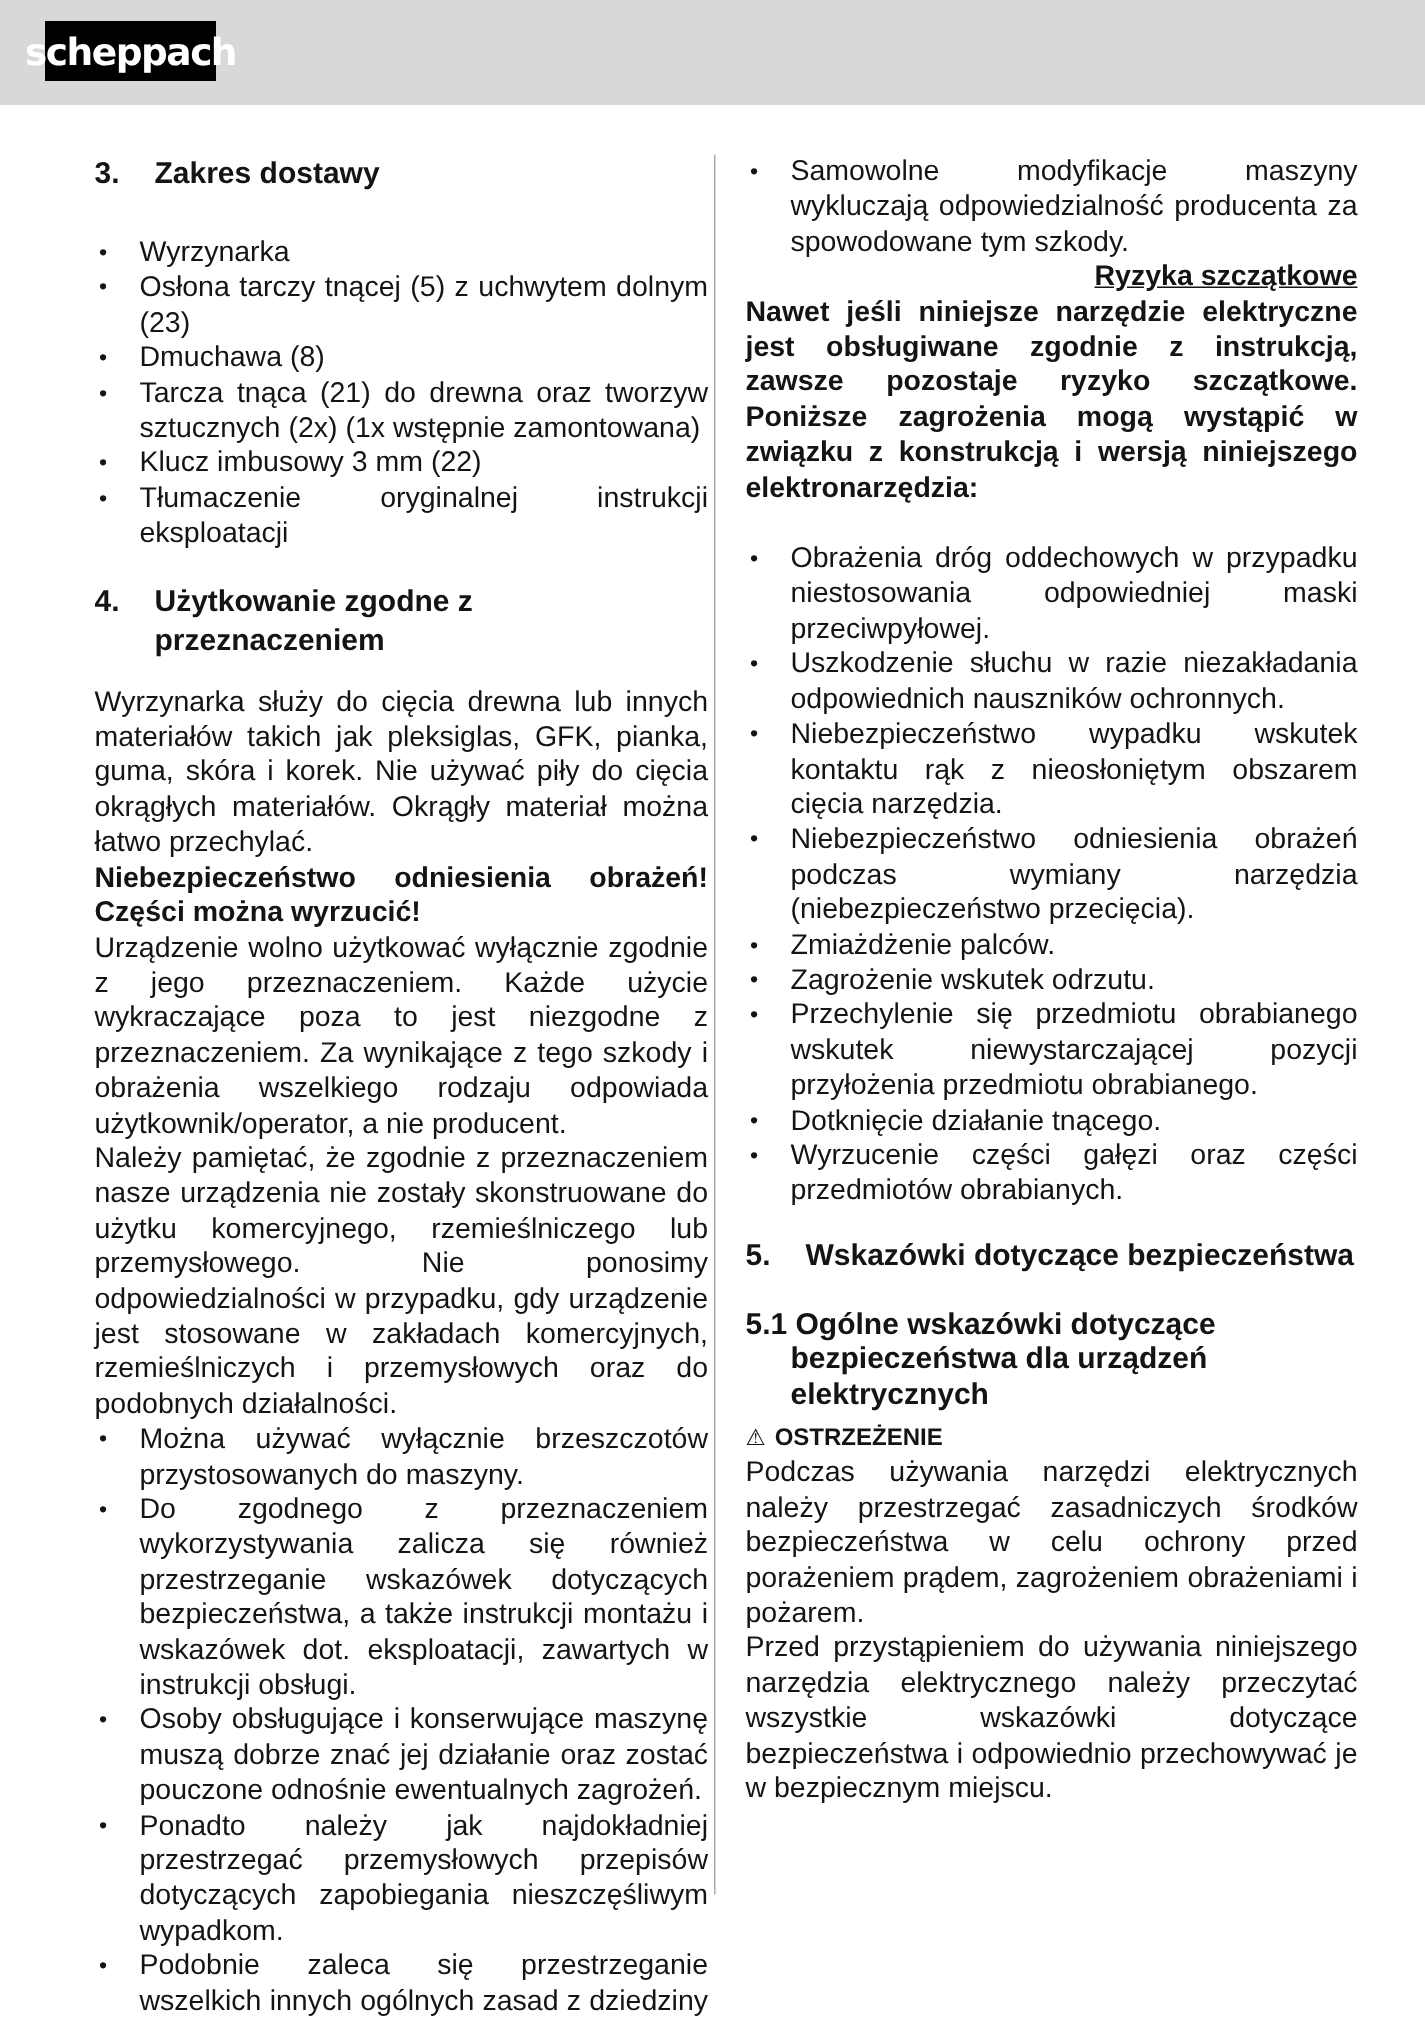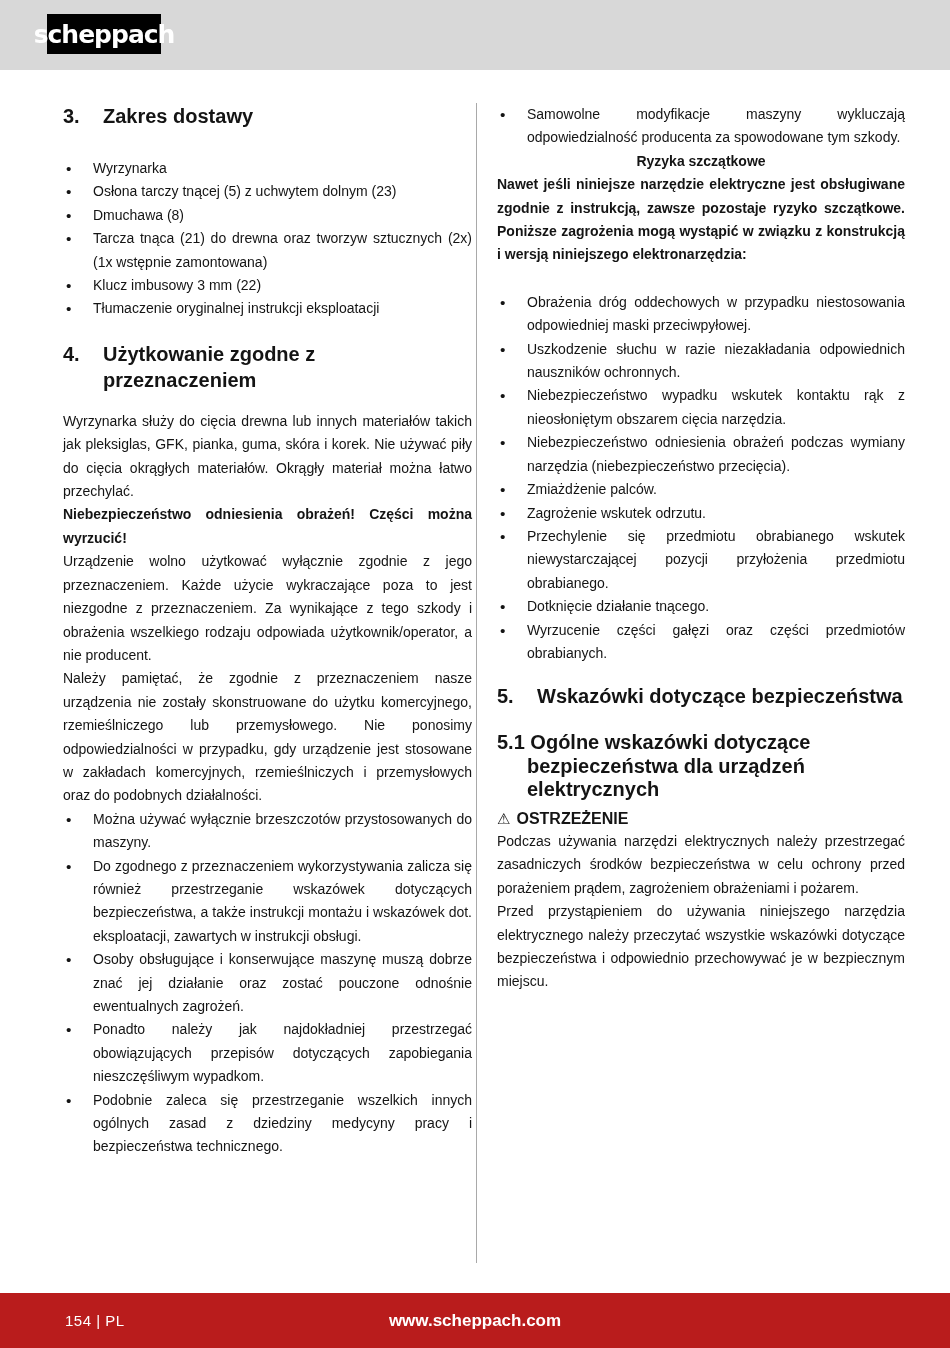--- a/index.html
+++ b/index.html
@@ -4,32 +4,32 @@
 <style>
   html,body { margin:0; padding:0; background:#fff; }
   .page {
     width:950px; height:1348px; background:#ffffff;
     font-family:"Liberation Sans", sans-serif; color:#141414;
     display:flex; flex-direction:column; overflow:hidden; position:relative;
   }
   
   .topbar { height:70px; background:#d8d8d8; flex:none; }
   .logo {
-    margin:14px 0 0 47px; width:114px; height:40px; background:#000;
+    margin:14px 0 0 30px; width:114px; height:40px; background:#000;
     color:#fff; display:flex; align-items:center; justify-content:center;
     font-weight:bold; font-size:25px; letter-spacing:-1px;
     font-family:"DejaVu Sans", sans-serif;
   }
   
   .content { flex:1; display:flex; padding:33px 45px 0 63px; }
   .col-left { width:409px; flex:none; }
   .divider { width:1px; background:#a9a9a9; margin:0 20px 0 4px; height:1160px; flex:none; }
   .col-right { flex:1; }
 
-  .body-txt, .item .txt { font-size:14px; line-height:23.4px; }
+  .body-txt, .item .txt { font-size:19px; line-height:23.4px; }
   p.body-txt { margin:0; text-align:justify; }
   .gap { margin-top:5px; }
 
   .sec-head { display:flex; font-size:20px; font-weight:bold; line-height:26px; margin:0; }
   .sec-head .num { width:40px; flex:none; }
   .sec-head .ttl { flex:1; }
 
   .blist { margin:0; }
   .item { display:flex; }
   .item .mark { width:27px; flex:none; padding-left:3px; font-size:15.5px; line-height:23.4px; }
@@ -117,41 +117,41 @@
         <div class="item">
           <span class="mark">•</span>
           <span class="txt">Do zgodnego z przeznaczeniem wykorzystywania zalicza się również przestrzeganie wskazówek dotyczących bezpieczeństwa, a także instrukcji montażu i wskazówek dot. eksploatacji, zawartych w instrukcji obsługi.</span>
         </div>
         <div class="item">
           <span class="mark">•</span>
           <span class="txt">Osoby obsługujące i konserwujące maszynę muszą dobrze znać jej działanie oraz zostać pouczone odnośnie ewentualnych zagrożeń.</span>
         </div>
         <div class="item">
           <span class="mark">•</span>
-          <span class="txt">Ponadto należy jak najdokładniej przestrzegać obowiązujących przepisów dotyczących zapobiegania nieszczęśliwym wypadkom.</span>
+          <span class="txt">Ponadto należy jak najdokładniej przestrzegać przemysłowych przepisów dotyczących zapobiegania nieszczęśliwym wypadkom.</span>
         </div>
         <div class="item">
           <span class="mark">•</span>
           <span class="txt">Podobnie zaleca się przestrzeganie wszelkich innych ogólnych zasad z dziedziny medycyny pracy i bezpieczeństwa technicznego.</span>
         </div>
       </div>
     </div>
 
     <div class="divider"></div>
 
     <div class="col-right">
 
       <div class="blist">
         <div class="item">
           <span class="mark">•</span>
           <span class="txt">Samowolne modyfikacje maszyny wykluczają odpowiedzialność producenta za spowodowane tym szkody.</span>
         </div>
       </div>
 
-      <p class="body-txt bold gap" style="text-align:center;">Ryzyka szczątkowe</p>
+      <p class="body-txt bold gap" style="text-align:right;text-decoration:underline;">Ryzyka szczątkowe</p>
       <p class="body-txt bold">Nawet jeśli niniejsze narzędzie elektryczne jest obsługiwane zgodnie z instrukcją, zawsze pozostaje ryzyko szczątkowe. Poniższe zagrożenia mogą wystąpić w związku z konstrukcją i wersją niniejszego elektronarzędzia:</p>
 
       <div class="blist" style="margin-top:24px;">
         <div class="item">
           <span class="mark">•</span>
           <span class="txt">Obrażenia dróg oddechowych w przypadku niestosowania odpowiedniej maski przeciwpyłowej.</span>
         </div>
         <div class="item">
           <span class="mark">•</span>
           <span class="txt">Uszkodzenie słuchu w razie niezakładania odpowiednich nauszników ochronnych.</span>

